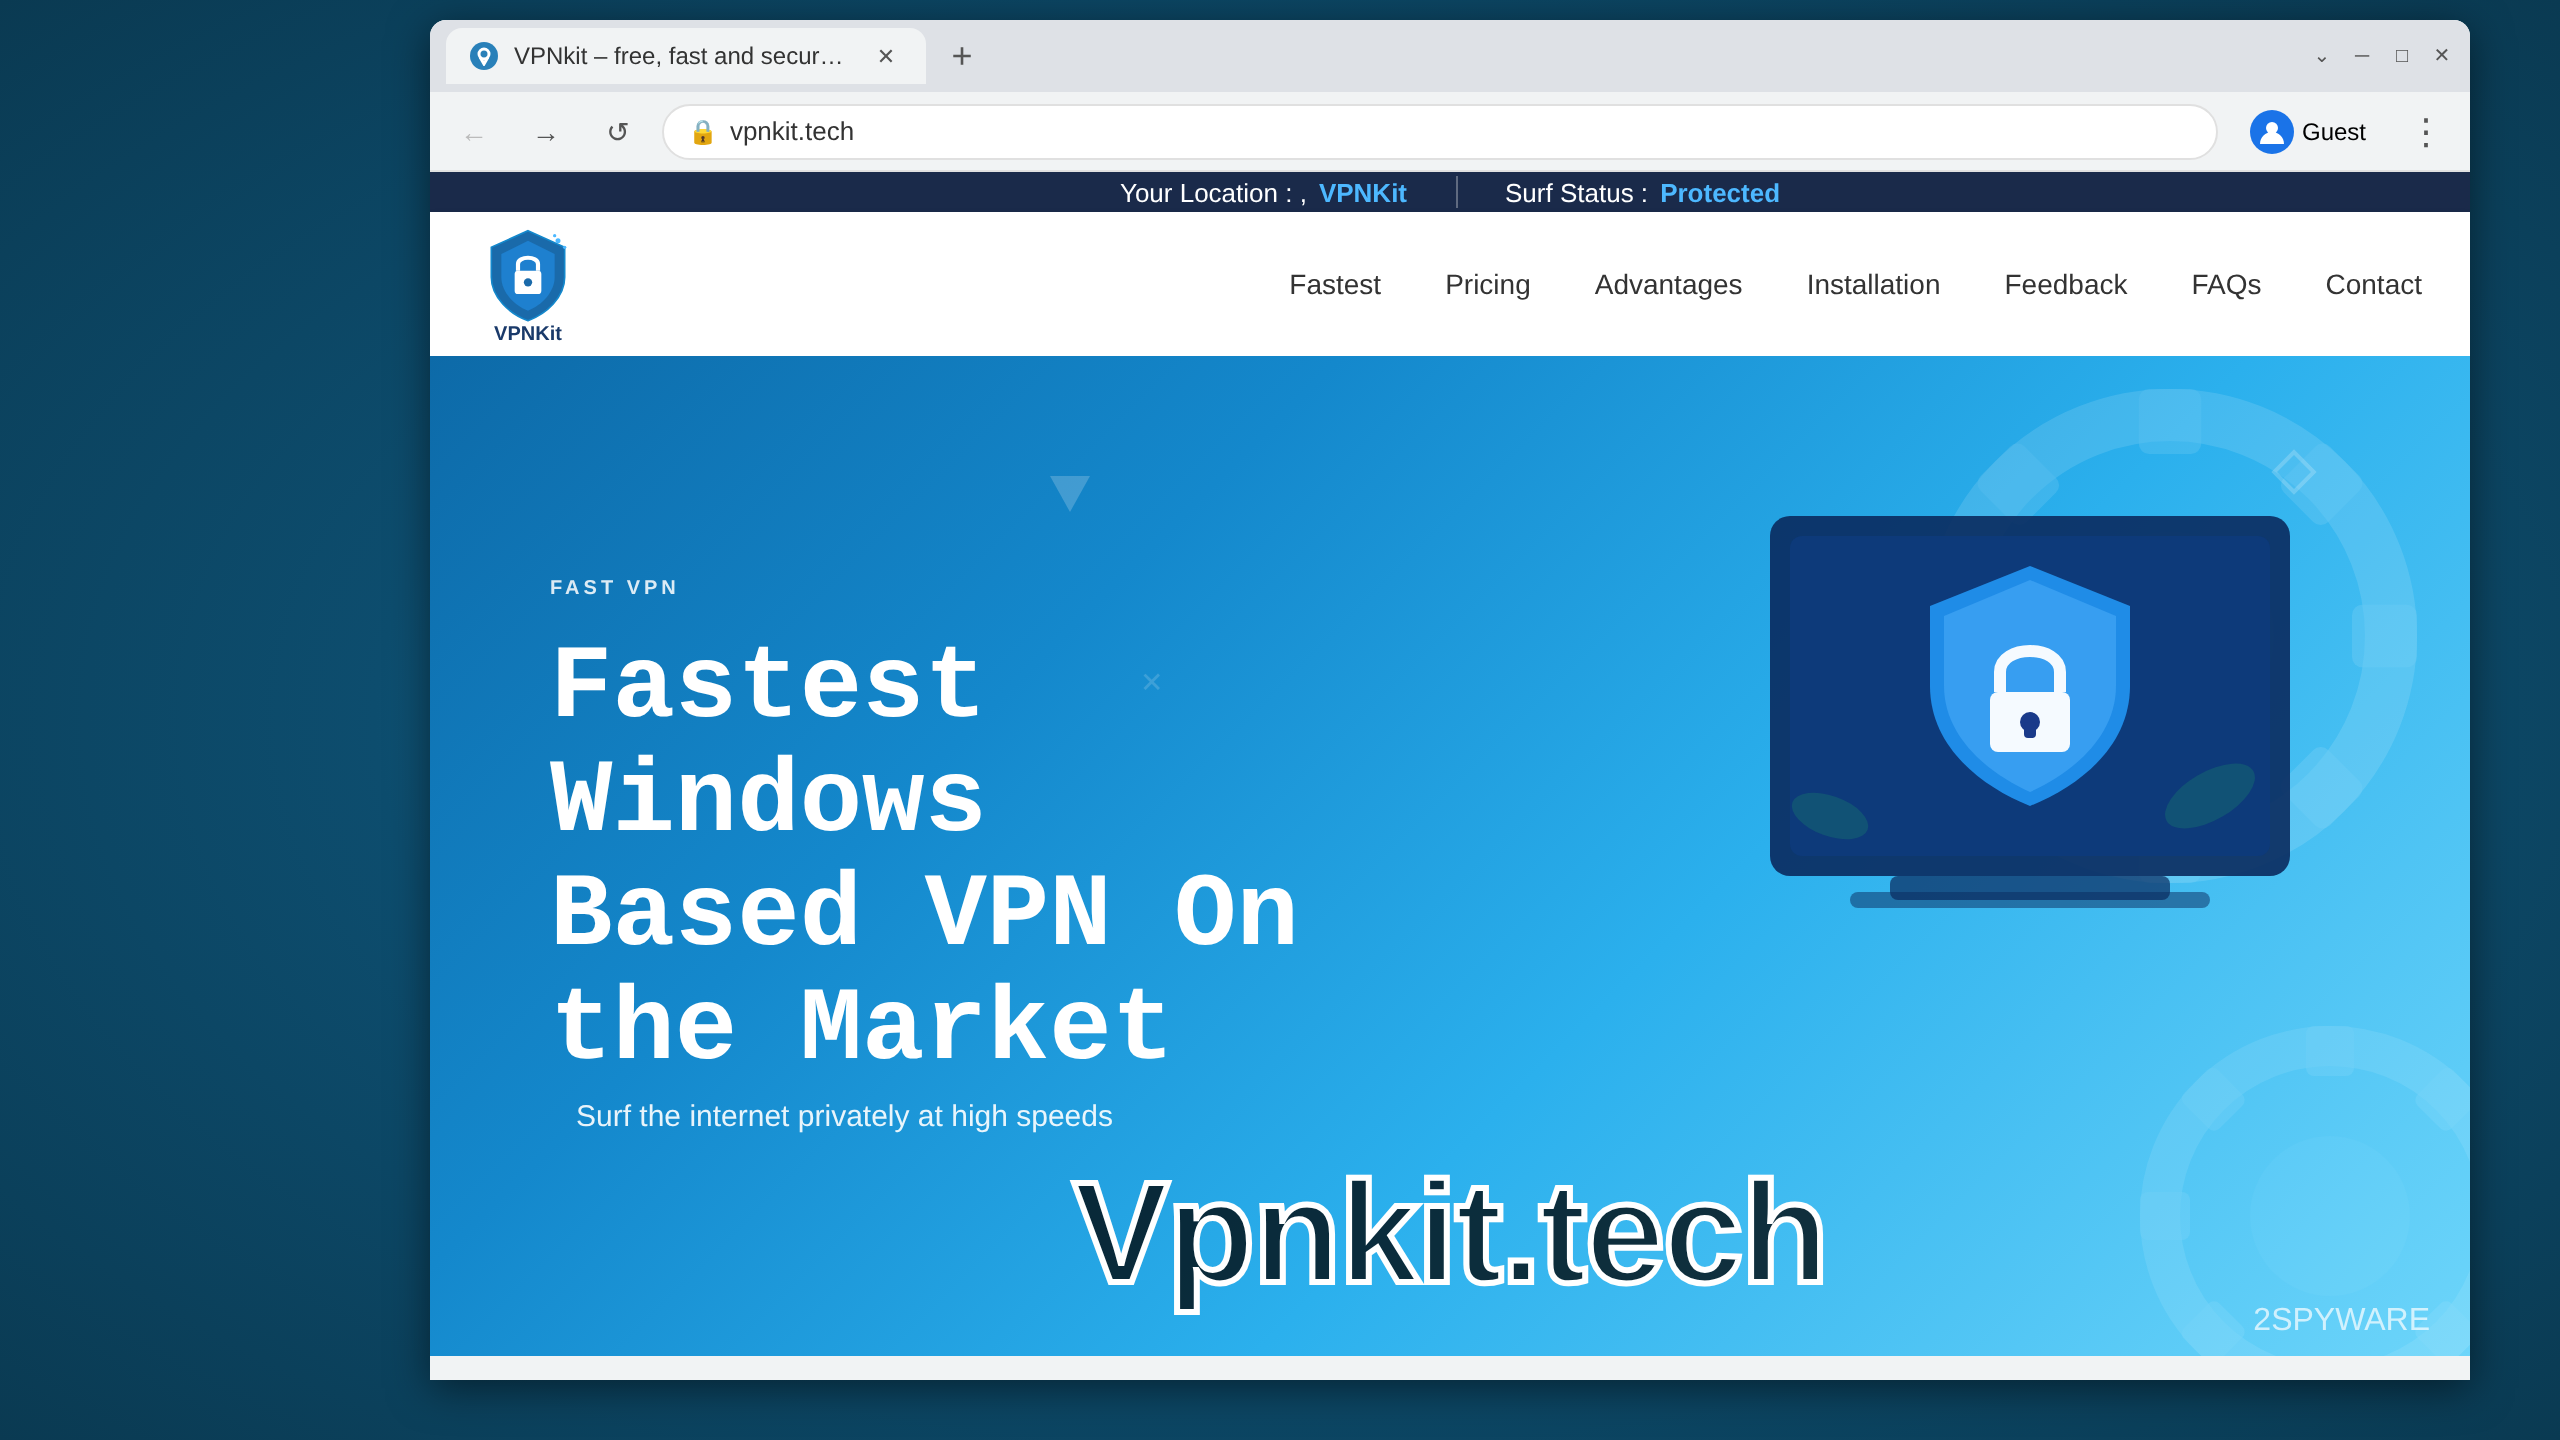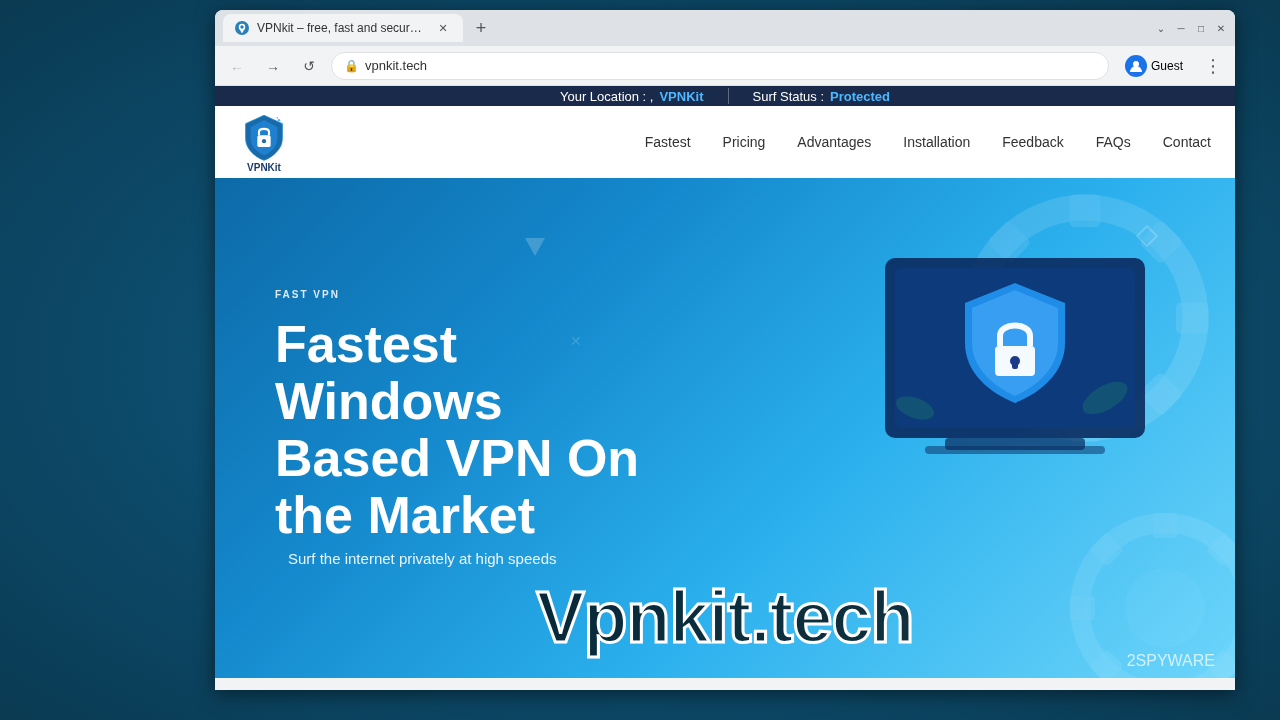--- a/index.html
+++ b/index.html
@@ -335,20 +335,21 @@
       letter-spacing: 2px;
       margin-bottom: 16px;
     }
 
     .hero-title {
       font-size: 52px;
       font-weight: 900;
       color: white;
       line-height: 1.1;
       margin-bottom: 6px;
+      font-family: Liberation Mono, monospace;
     }
 
     .hero-description {
       font-size: 15px;
       color: rgba(255,255,255,0.9);
       margin-left: 13px;
     }
 
     
     .deco-shape {

